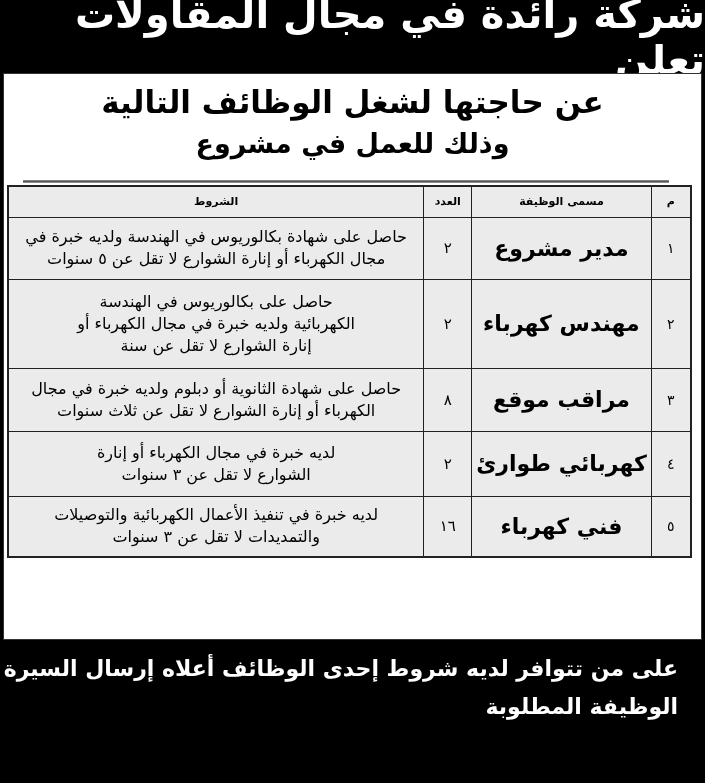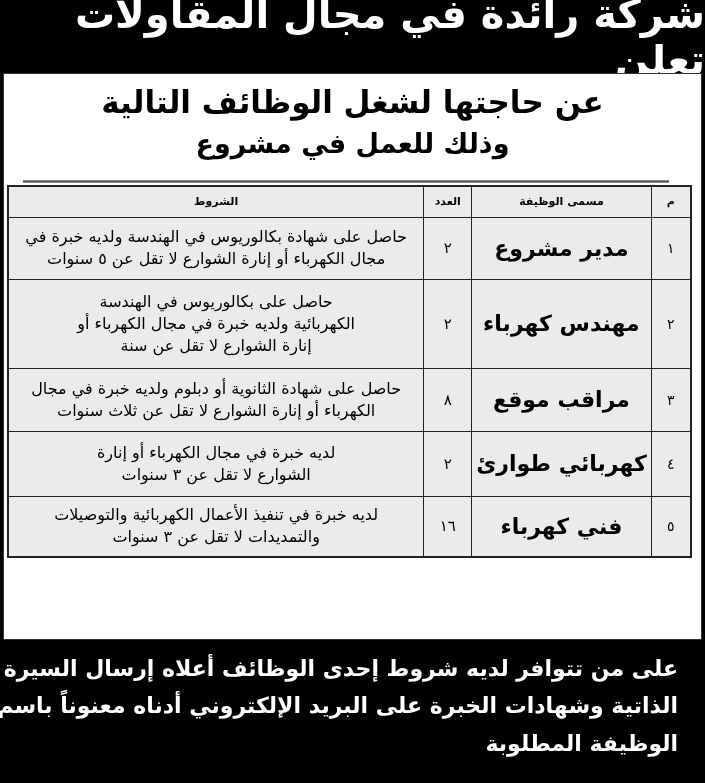--- a/index.html
+++ b/index.html
@@ -121,17 +121,16 @@
       <td class="cell-index">٥</td>
       <td class="cell-title">فني كهرباء</td>
       <td class="cell-count">١٦</td>
       <td class="cell-cond">لديه خبرة في تنفيذ الأعمال الكهربائية والتوصيلات والتمديدات لا تقل عن ٣ سنوات</td>
     </tr>
   </tbody>
 </table>
 
 <div class="footer">
   <div class="footer-line">على من تتوافر لديه شروط إحدى الوظائف أعلاه إرسال السيرة</div>
-  <div class="footer-line">الذاتية وشهادات الخبرة على البريد الإلكتروني أدناه معنوناً باسم</div>
   <div class="footer-last">
     <span class="label">الوظيفة المطلوبة</span>
   </div>
 </div>
 
 </body></html>

